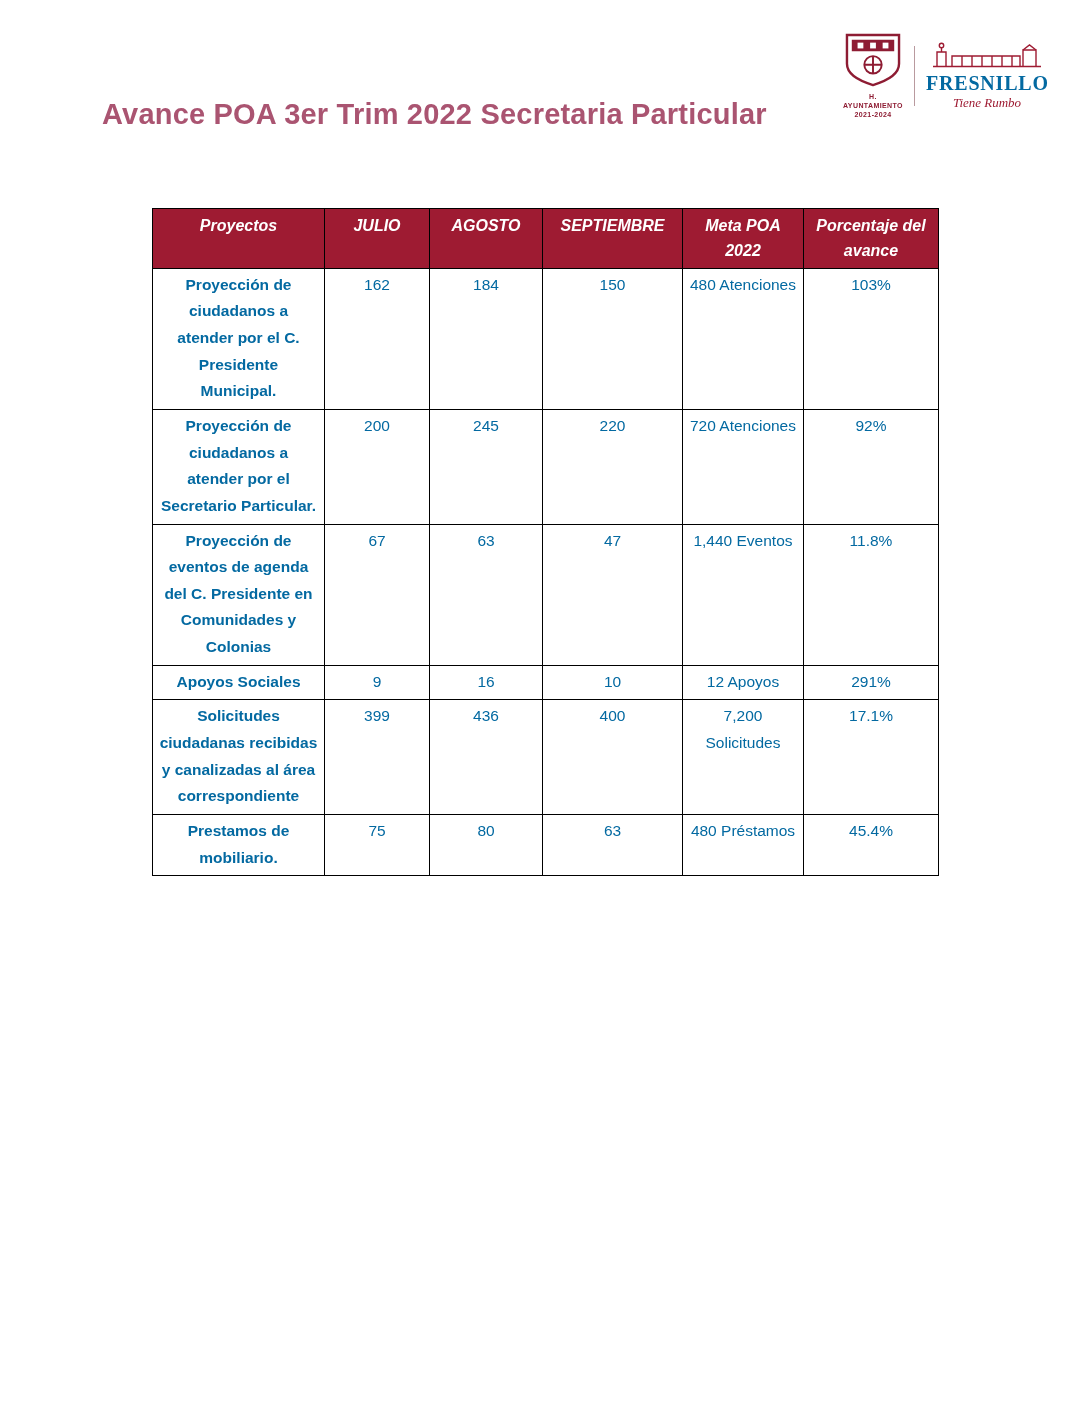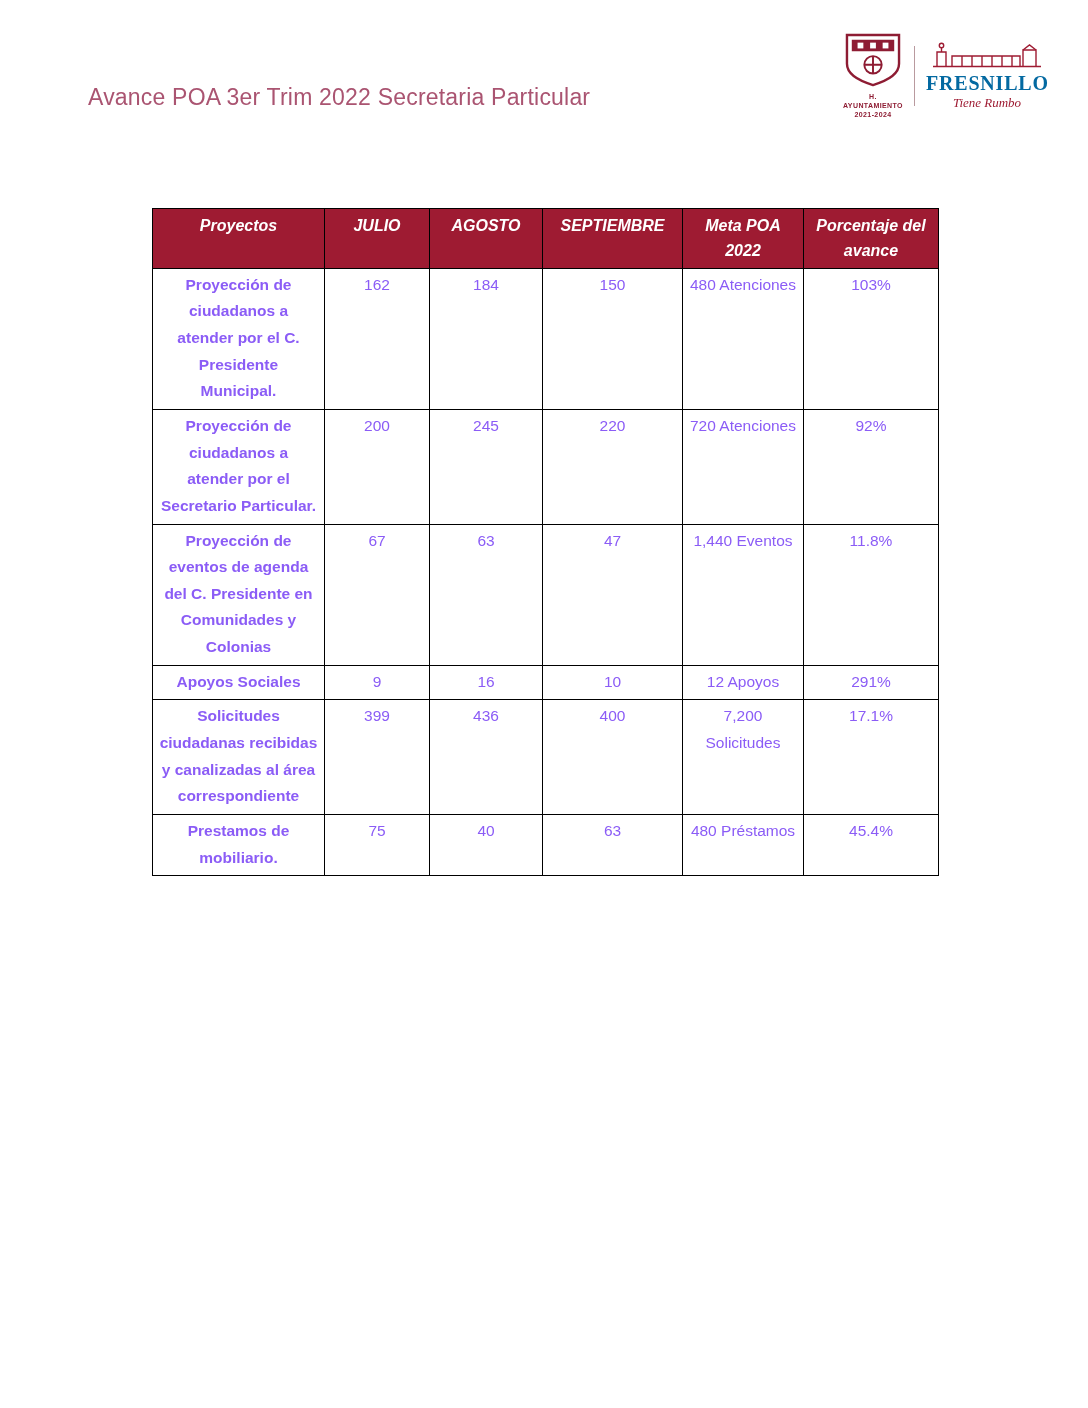--- a/index.html
+++ b/index.html
@@ -7,24 +7,24 @@
     position:relative;
     width:1088px;height:1408px;
     background:#ffffff;
     margin:0 auto;
     font-family:"Liberation Sans",sans-serif;
     overflow:hidden;
   }
   
   .doc-title{
     position:absolute;left:88px;top:84px;
-    font-size:23px;font-weight:400;
+    font-size:29px;font-weight:700;
     color:#aa5471;
     letter-spacing:0.2px;
-    margin:0;
+    margin:14px;
   }
   
   .logos{
     position:absolute;left:843px;top:33px;
     display:flex;align-items:center;gap:11px;
   }
   .crest{width:60px;text-align:center;}
   .crest-caption{
     margin-top:2px;
     font-size:7px;line-height:1.25;
@@ -57,21 +57,21 @@
   table.poa th{
     background:#9e1b32;color:#ffffff;
     font-size:16px;font-weight:700;
     border:1px solid #000000;
     padding:5px 4px 4px 4px;
     line-height:1.55;
     text-align:center;vertical-align:top;font-style:italic;
   }
   table.poa td{
     border:1px solid #000000;
-    font-size:15.5px;color:#8b5cf6;
+    font-size:15.5px;color:#0369a1;
     text-align:center;vertical-align:top;
     padding:3px 6px 4px 6px;
     line-height:1.72;
     background:#ffffff;
   }
   table.poa td.project{font-weight:700;}
 </style>
 </head>
 <body>
 
@@ -176,21 +176,21 @@
         <td class="project">Solicitudes ciudadanas recibidas y canalizadas al área correspondiente</td>
         <td>399</td>
         <td>436</td>
         <td>400</td>
         <td>7,200 Solicitudes</td>
         <td>17.1%</td>
       </tr>
       <tr>
         <td class="project">Prestamos de mobiliario.</td>
         <td>75</td>
-        <td>40</td>
+        <td>80</td>
         <td>63</td>
         <td>480 Préstamos</td>
         <td>45.4%</td>
       </tr>
     </tbody>
   </table>
 
 </div>
 
 </body></html>

